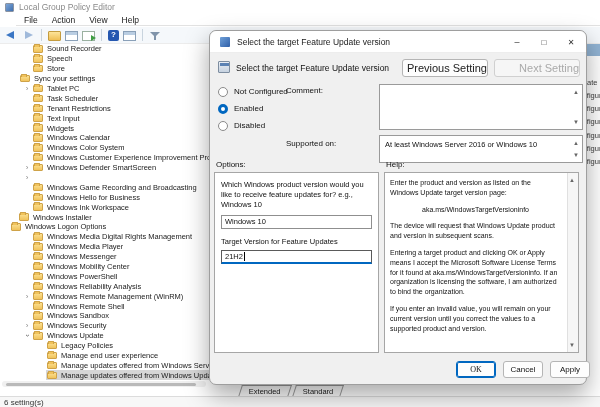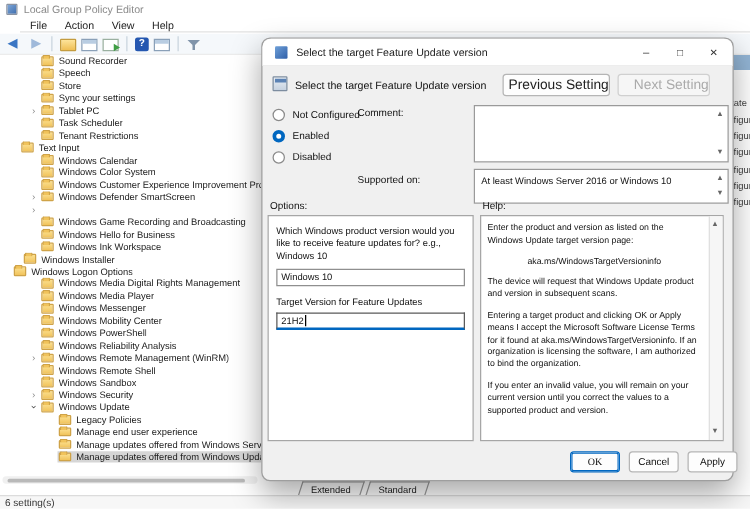--- a/index.html
+++ b/index.html
@@ -64,21 +64,21 @@
   .win-btn{font-size:9px;color:#333;width:14px;text-align:center;cursor:default;}
   .min-btn::before{content:'–';}
   .max-btn::before{content:'□';font-size:8px;}
   .close-btn::before{content:'✕';font-size:8px;}
 
   .setting-icon{left:8px;top:30px;width:12px;height:12px;background:linear-gradient(#e9eef4,#c6d2e0);border:1px solid #7d8da0;border-radius:1px;}
   .setting-icon::before{content:'';position:absolute;left:1px;top:1px;width:9px;height:3px;background:#5b82b4;}
   .setting-title{left:26px;top:32px;font-size:8.5px;color:#111;}
   .hdr-btn{position:absolute;top:28px;height:18px;font-size:11px;border:1px solid #b5b5b5;border-radius:3px;background:#fdfdfd;color:#222;text-align:right;line-height:16px;}
   .prev-btn{left:192px;width:86px;}
-  .next-btn{left:284px;width:74px;color:#aaa;background:#f6f6f6;border-color:#d0d0d0;}
+  .next-btn{left:284px;width:86px;color:#aaa;background:#f6f6f6;border-color:#d0d0d0;}
 
   .radio-group{left:8px;top:52px;width:160px;}
   .radio-row{display:flex;align-items:center;gap:6px;height:17px;}
   .radio-dot{width:10px;height:10px;border-radius:50%;background:#fff;border:1px solid #8a8a8a;flex:0 0 10px;}
   .radio-row.selected .radio-dot{border:3px solid var(--accent);}
   .radio-label{font-size:8px;color:#111;}
 
   .field-label{font-size:8px;color:#111;}
   .comment-label{left:76px;top:55px;}
   .comment-box{left:169px;top:53px;width:204px;height:46px;background:#fff;border:1px solid #9a9a9a;}
@@ -154,21 +154,21 @@
         <span class="tree-label">Speech</span>
       </span>
     </div>
     <div class="tree-row" style="padding-left: 22px;">
       <span class="chevron"></span>
       <span class="row-core">
         <span class="folder-icon"></span>
         <span class="tree-label">Store</span>
       </span>
     </div>
-    <div class="tree-row" style="padding-left: 22px;">
+    <div class="tree-row" style="padding-left: 9px;">
       <span class="chevron"></span>
       <span class="row-core">
         <span class="folder-icon"></span>
         <span class="tree-label">Sync your settings</span>
       </span>
     </div>
     <div class="tree-row" style="padding-left: 22px;">
       <span class="chevron">›</span>
       <span class="row-core">
         <span class="folder-icon"></span>
@@ -182,25 +182,32 @@
         <span class="tree-label">Task Scheduler</span>
       </span>
     </div>
     <div class="tree-row" style="padding-left: 22px;">
       <span class="chevron"></span>
       <span class="row-core">
         <span class="folder-icon"></span>
         <span class="tree-label">Tenant Restrictions</span>
       </span>
     </div>
-    <div class="tree-row" style="padding-left: 6px;">
+    <div class="tree-row" style="padding-left: 22px;">
       <span class="chevron"></span>
       <span class="row-core">
         <span class="folder-icon"></span>
         <span class="tree-label">Text Input</span>
+      </span>
+    </div>
+    <div class="tree-row" style="padding-left: 22px;">
+      <span class="chevron"></span>
+      <span class="row-core">
+        <span class="folder-icon"></span>
+        <span class="tree-label">Widgets</span>
       </span>
     </div>
     <div class="tree-row" style="padding-left: 22px;">
       <span class="chevron"></span>
       <span class="row-core">
         <span class="folder-icon"></span>
         <span class="tree-label">Windows Calendar</span>
       </span>
     </div>
     <div class="tree-row" style="padding-left: 22px;">

